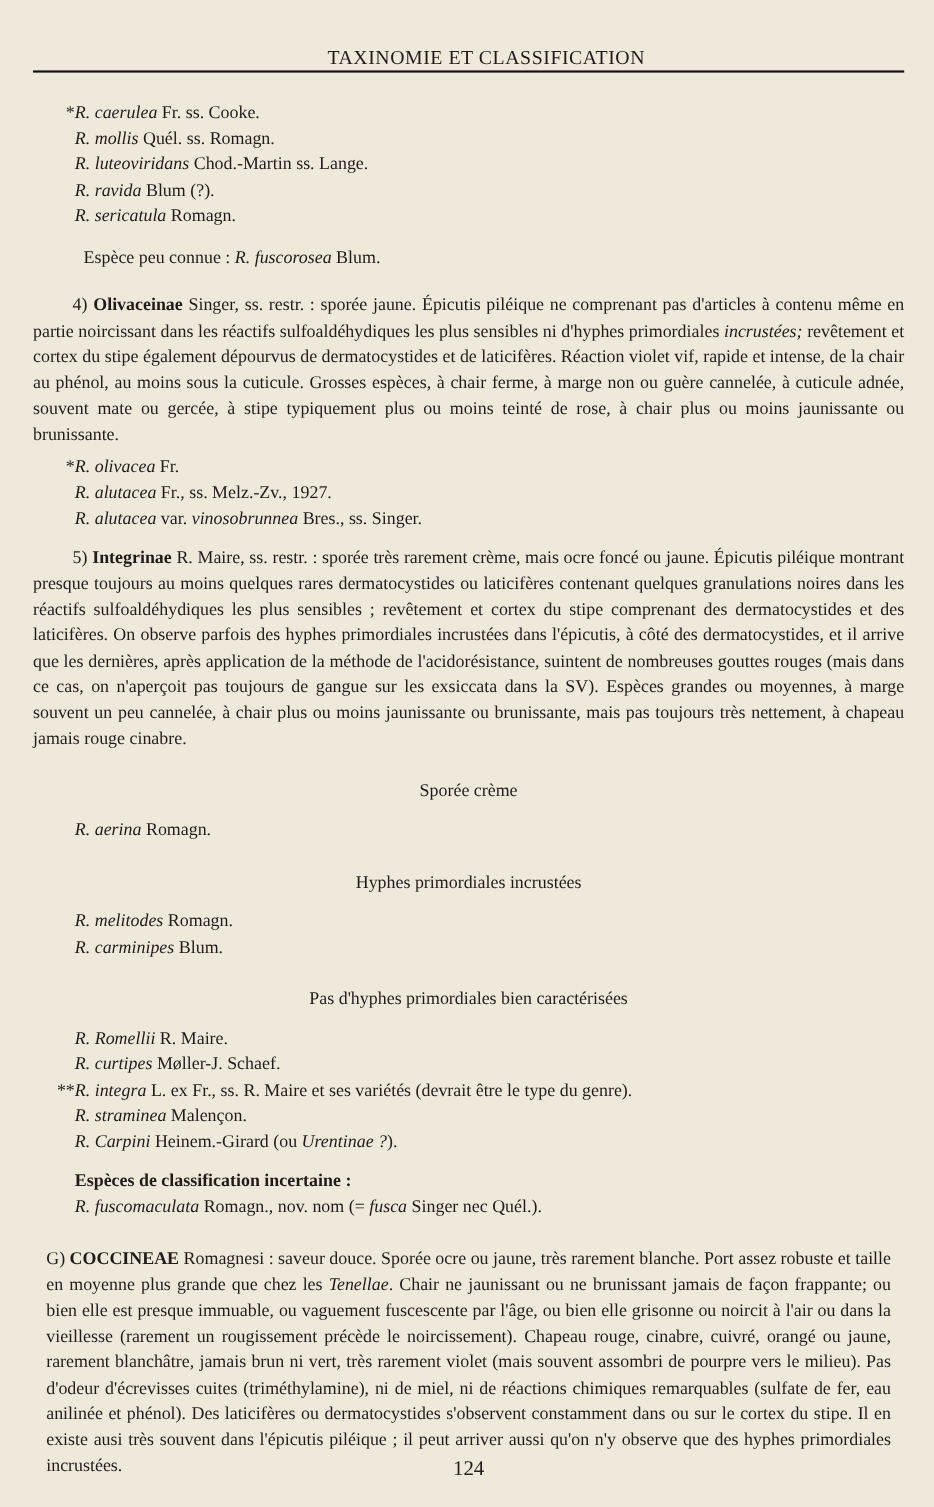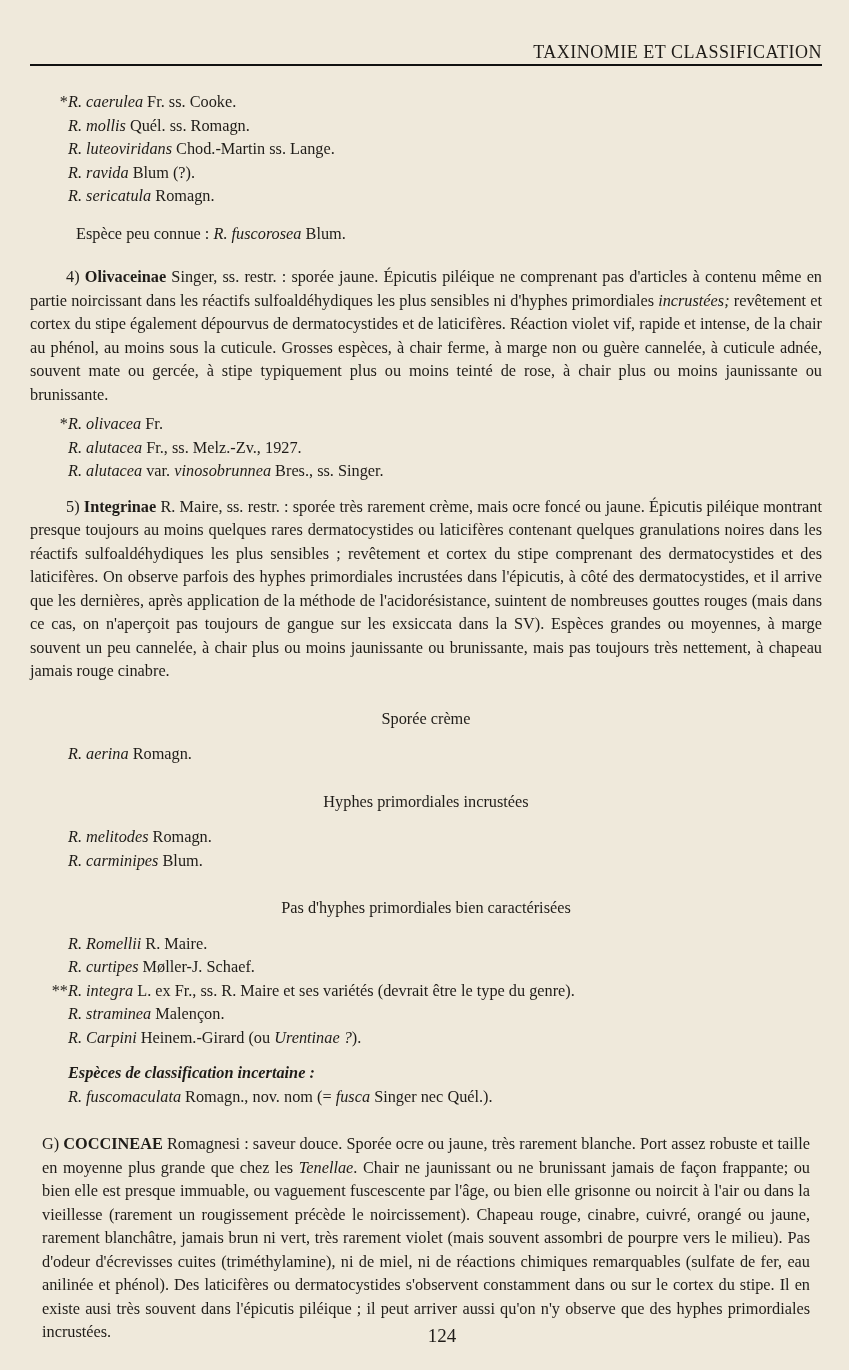--- a/index.html
+++ b/index.html
@@ -6,40 +6,40 @@
     body {
       width: 849px; height: 1370px;
       background: #efe9db;
       font-family: "Liberation Serif", serif;
       color: #1f1c18;
       position: relative;
       overflow: hidden;
     }
     .page { position: absolute; left: 30px; top: 0; width: 792px; }
     .header {
-      position: absolute; top: 42px; left: 0; width: 792px;
-      text-align: right; font-size: 18px; letter-spacing: 0.5px;
+      position: absolute; top: 42px; left: 16px; width: 792px;
+      text-align: center; font-size: 18px; letter-spacing: 0.5px;
     }
     .rule {
       position: absolute; top: 64px; left: 0; width: 792px; height: 2px;
       background: #111;
     }
     .content { position: absolute; top: 90px; left: 0; width: 792px; font-size: 16.3px; line-height: 23.5px; }
     .species { padding-left: 38px; position: relative; margin: 0; }
     .species .star { position: absolute; right: 100%; margin-right: -38px; }
     .para { text-align: justify; margin: 0; text-indent: 36px; }
     .gap-s { height: 6px; }
     .gap-m { height: 12px; }
     .centerhead { text-align: center; margin: 12px; }
     i { font-style: italic; }
     b { font-weight: bold; }
     .note { padding-left: 38px; margin: 8px; }
-    .bold-head { padding-left: 38px; font-weight: bold; margin: 0; font-style: italic; }
+    .bold-head { padding-left: 38px; font-weight: bold; margin: 0; }
     .gsection { text-align: justify; margin: 12px; }
-    .pageno { position: absolute; top: 1325px; left: 16px; width: 792px; text-align: center; font-size: 19px; }
+    .pageno { position: absolute; top: 1325px; left: 0; width: 792px; text-align: center; font-size: 19px; }
   </style>
 </head>
 <body>
 
 <div class="page">
   <div class="header">TAXINOMIE ET CLASSIFICATION</div>
   <div class="rule"></div>
 
   <div class="content">
 

